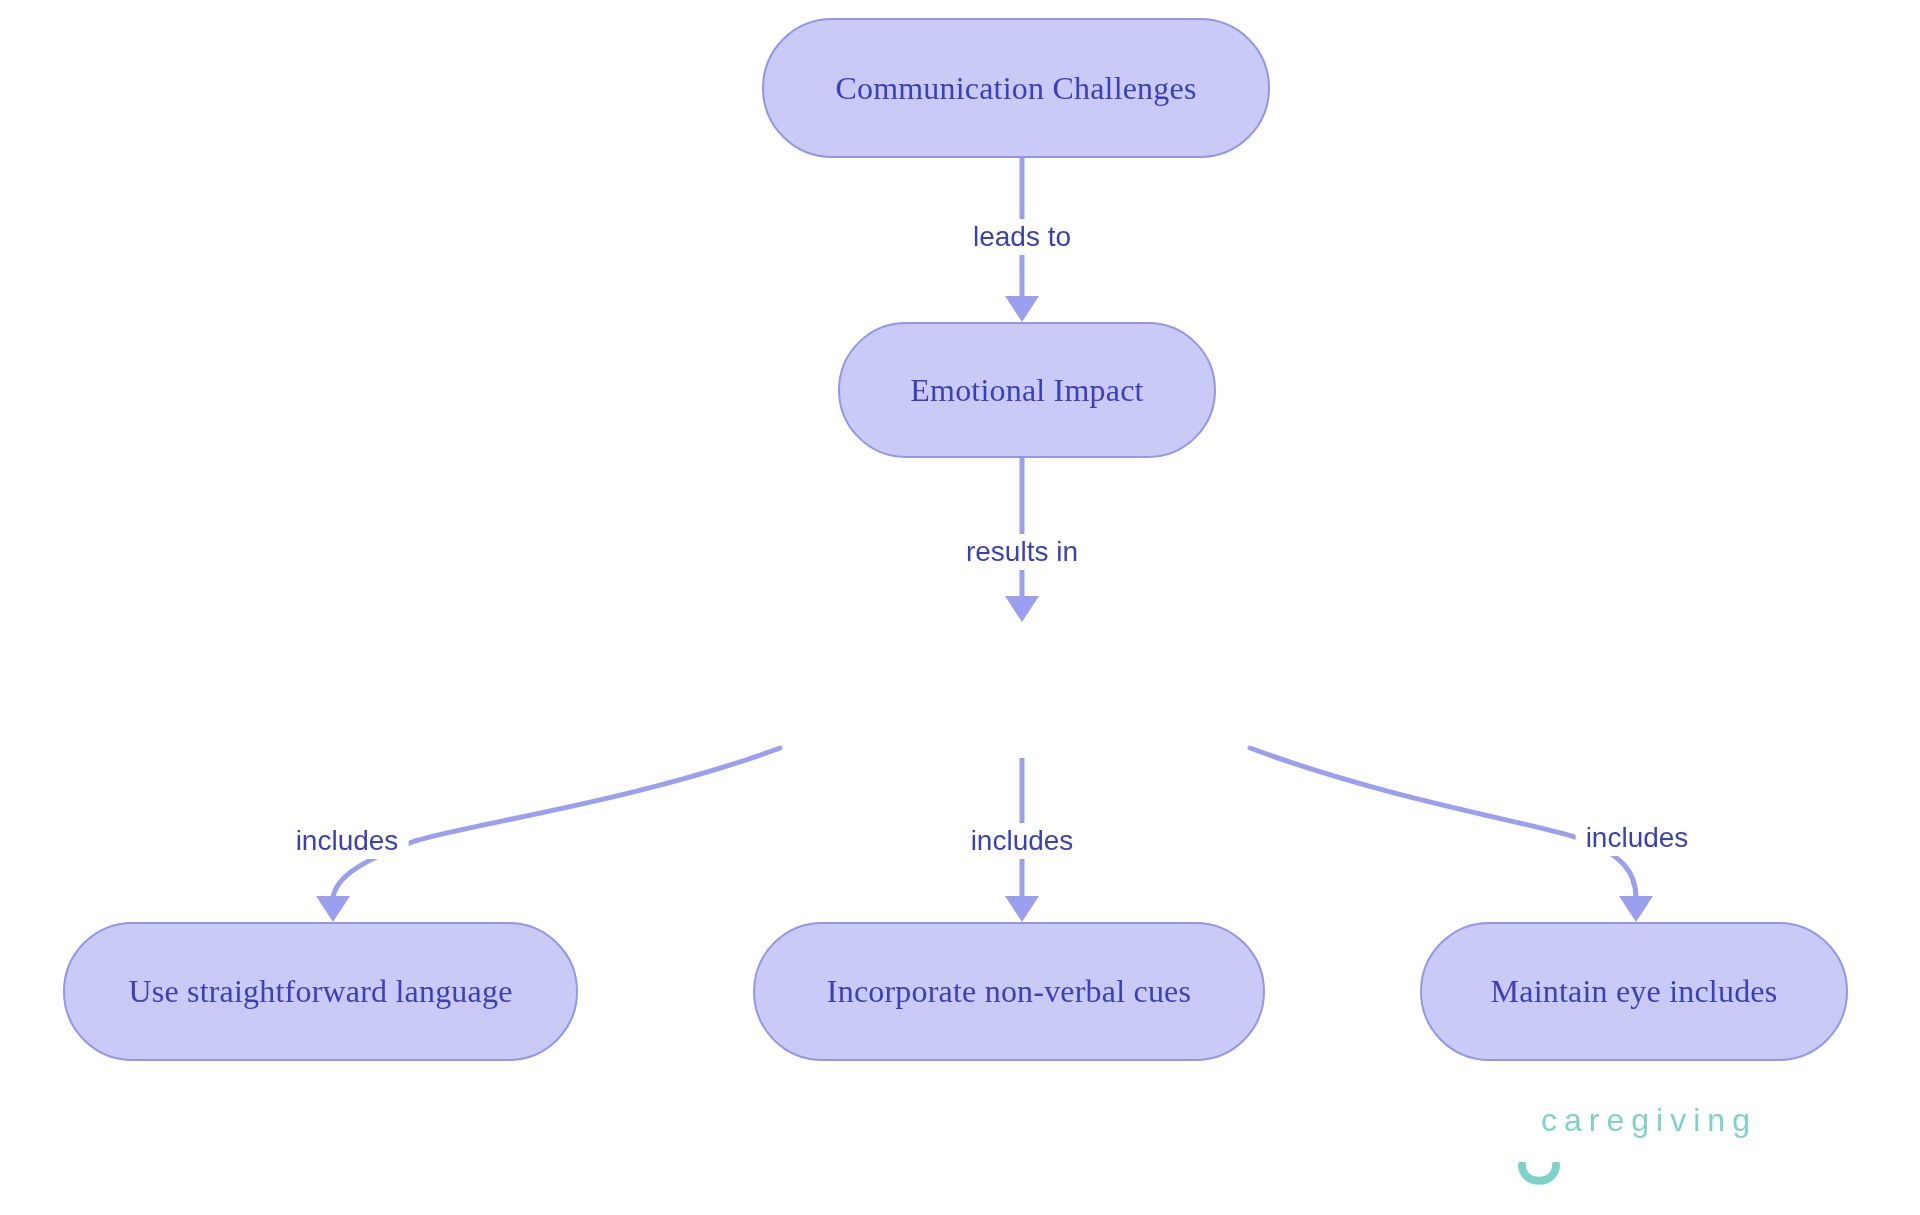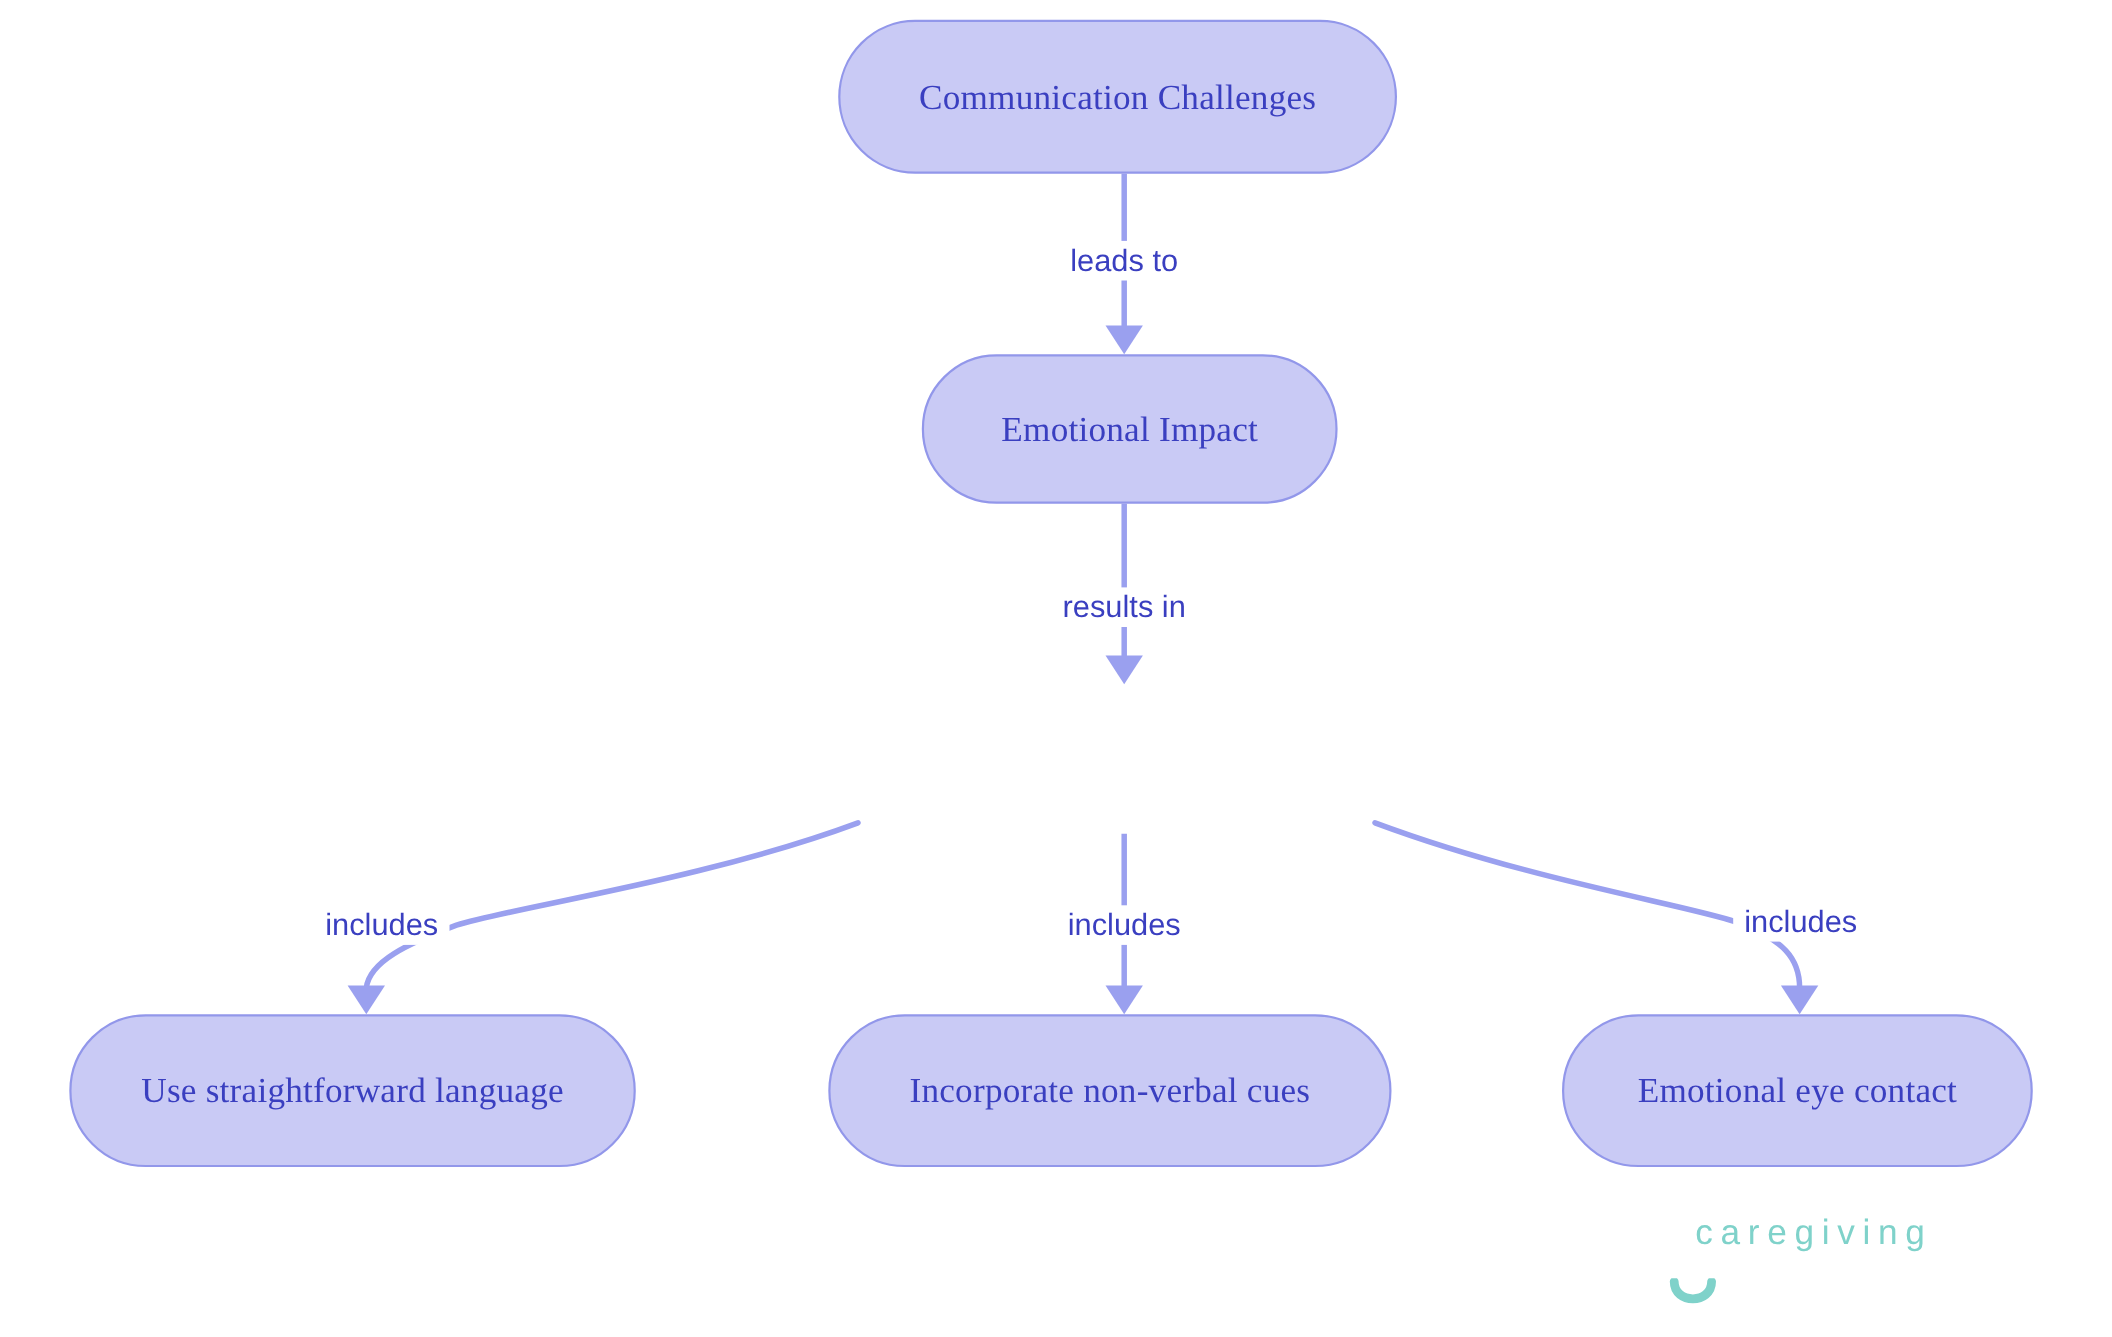--- a/index.html
+++ b/index.html
@@ -92,21 +92,21 @@
 
   <div class="node" style="left:63px; top:922px; width:515px; height:139px;">
     <span>Use straightforward language</span>
   </div>
 
   <div class="node" style="left:753px; top:922px; width:512px; height:139px;">
     <span>Incorporate non-verbal cues</span>
   </div>
 
   <div class="node" style="left:1420px; top:922px; width:428px; height:139px;">
-    <span>Emotional eye contact</span>
+    <span>Maintain eye includes</span>
   </div>
 
   <div class="edge-label" style="left:1022px; top:237px;">leads to</div>
 
   <div class="edge-label" style="left:1022px; top:540px;margin-top:12px;">results in</div>
 
   <div class="edge-label" style="left:347px; top:841px;">includes</div>
 
   <div class="edge-label" style="left:1022px; top:841px;">includes</div>
 

